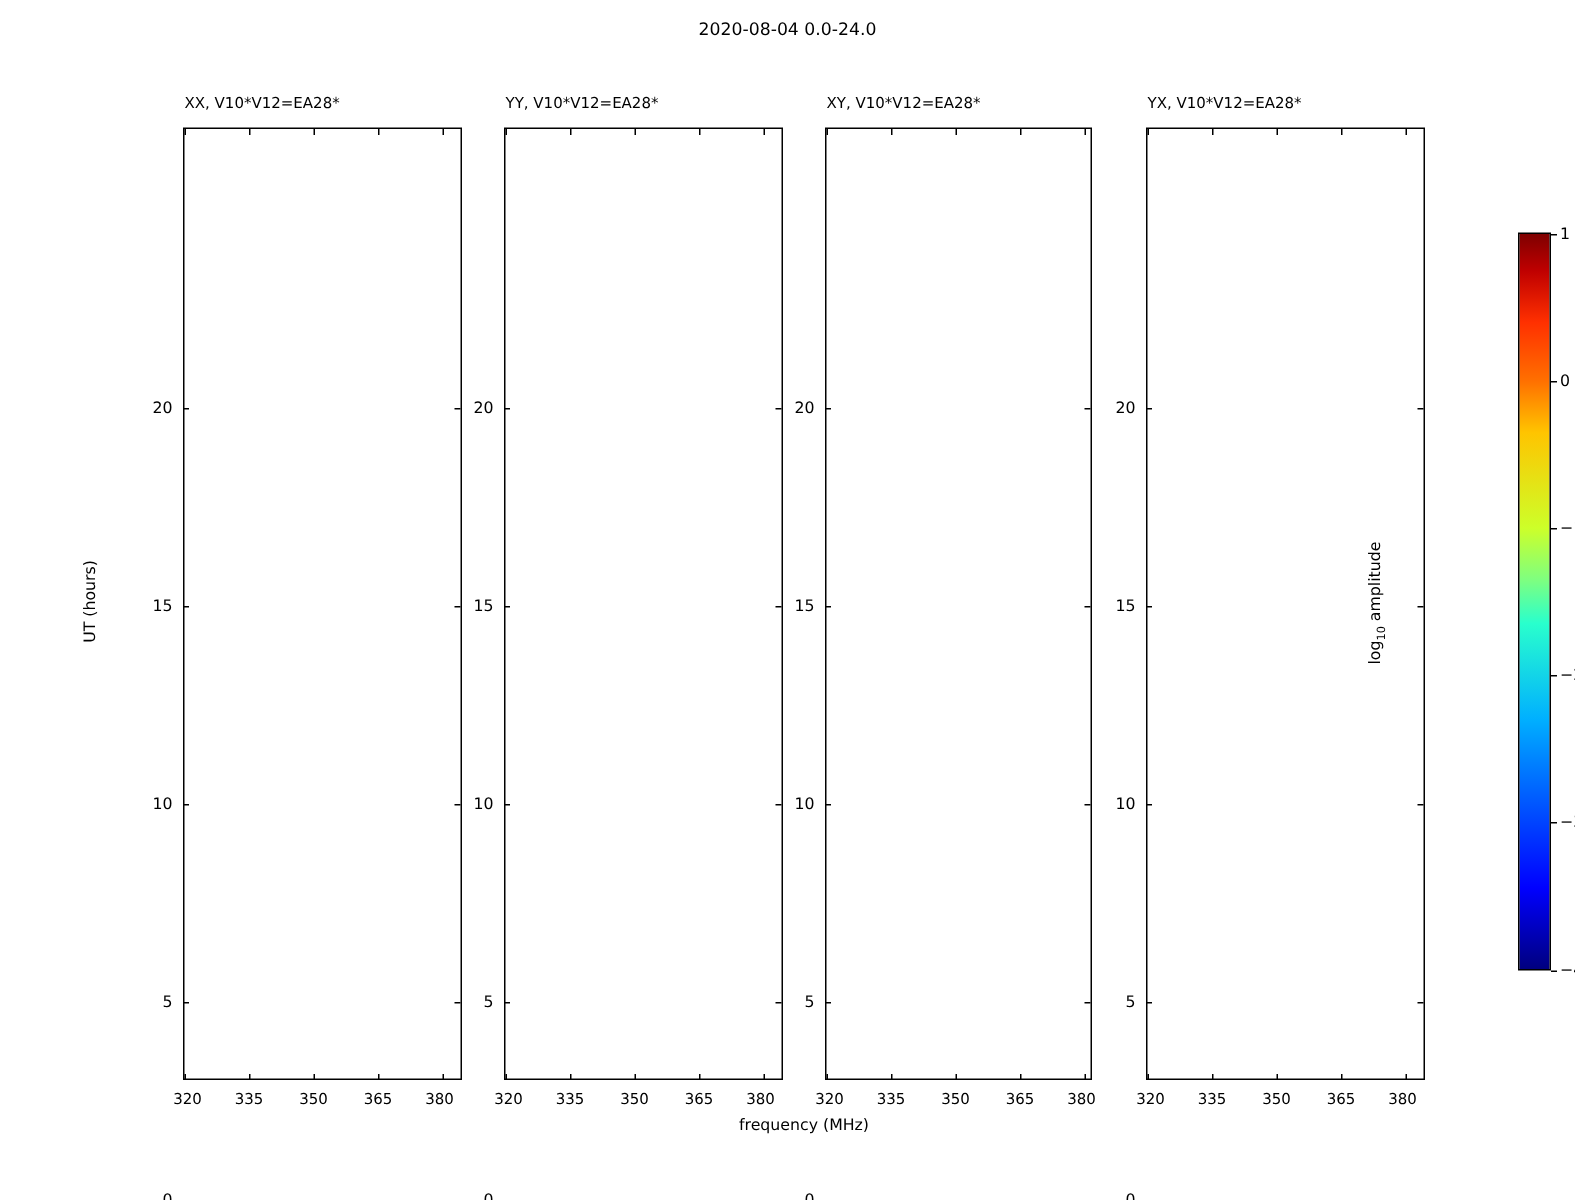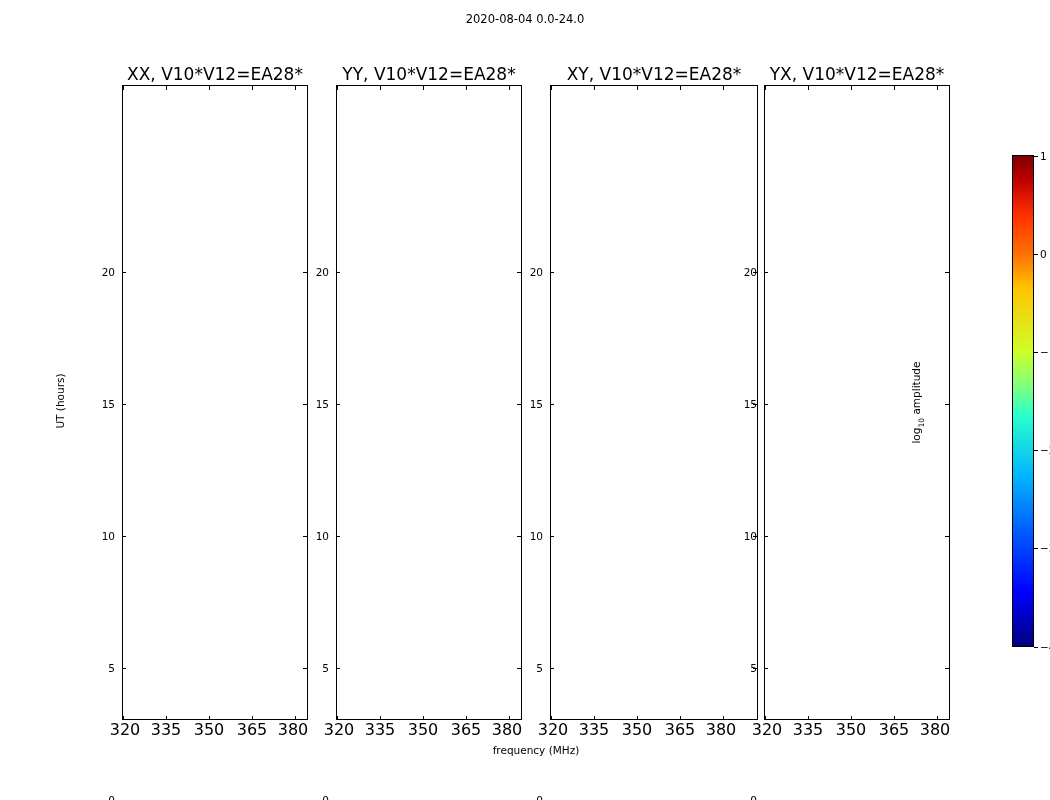--- a/index.html
+++ b/index.html
@@ -31,43 +31,42 @@
     height: 635px;
     box-sizing: border-box;
     border: 1.1px solid #000;
     background: #ffffff;
   }
   .panel-title {
     position: absolute;
     top: -22px;
     left: 0;
     width: 100%;
-    text-align: center;
-    font-size: 17px;
+    font-size: 10px;
     white-space: nowrap;
   }
   
   .tick-x {
     position: absolute;
     bottom: -1px;
     width: 1px;
     height: 4px;
     background: #000;
   }
   .tick-x-top {
     position: absolute;
     top: 0px;
     width: 1px;
     height: 4px;
     background: #000;
   }
   .tick-xlabel {
     position: absolute;
     bottom: -20px;
-    font-size: 16px;
+    font-size: 10px;
     transform: translateX(-50%);
     white-space: nowrap;
   }
   .tick-y {
     position: absolute;
     left: -1px;
     height: 1px;
     width: 4px;
     background: #000;
   }
@@ -195,21 +194,21 @@
   <div class="tick-x-top" style="left:129px;"></div>
   <div class="tick-x-top" style="left:172px;"></div>
 
   <div class="tick-xlabel" style="left:2px;">320</div>
   <div class="tick-xlabel" style="left:43px;">335</div>
   <div class="tick-xlabel" style="left:86px;">350</div>
   <div class="tick-xlabel" style="left:129px;">365</div>
   <div class="tick-xlabel" style="left:170px;">380</div>
 </div>
 
-<div class="panel" id="panel2" style="left:550px; width:208px;">
+<div class="panel" id="panel2" style="left:550px; width:178px;">
   <div class="panel-title">XY, V10*V12=EA28*</div>
 
   <div class="tick-ylabel" style="top:714px;">0</div>
   <div class="tick-y" style="top:582px;"></div>
     <div class="tick-y-right" style="top:582px;"></div>
   <div class="tick-ylabel" style="top:582px;">5</div>
   <div class="tick-y" style="top:450px;"></div>
     <div class="tick-y-right" style="top:450px;"></div>
   <div class="tick-ylabel" style="top:450px;">10</div>
   <div class="tick-y" style="top:318px;"></div>

